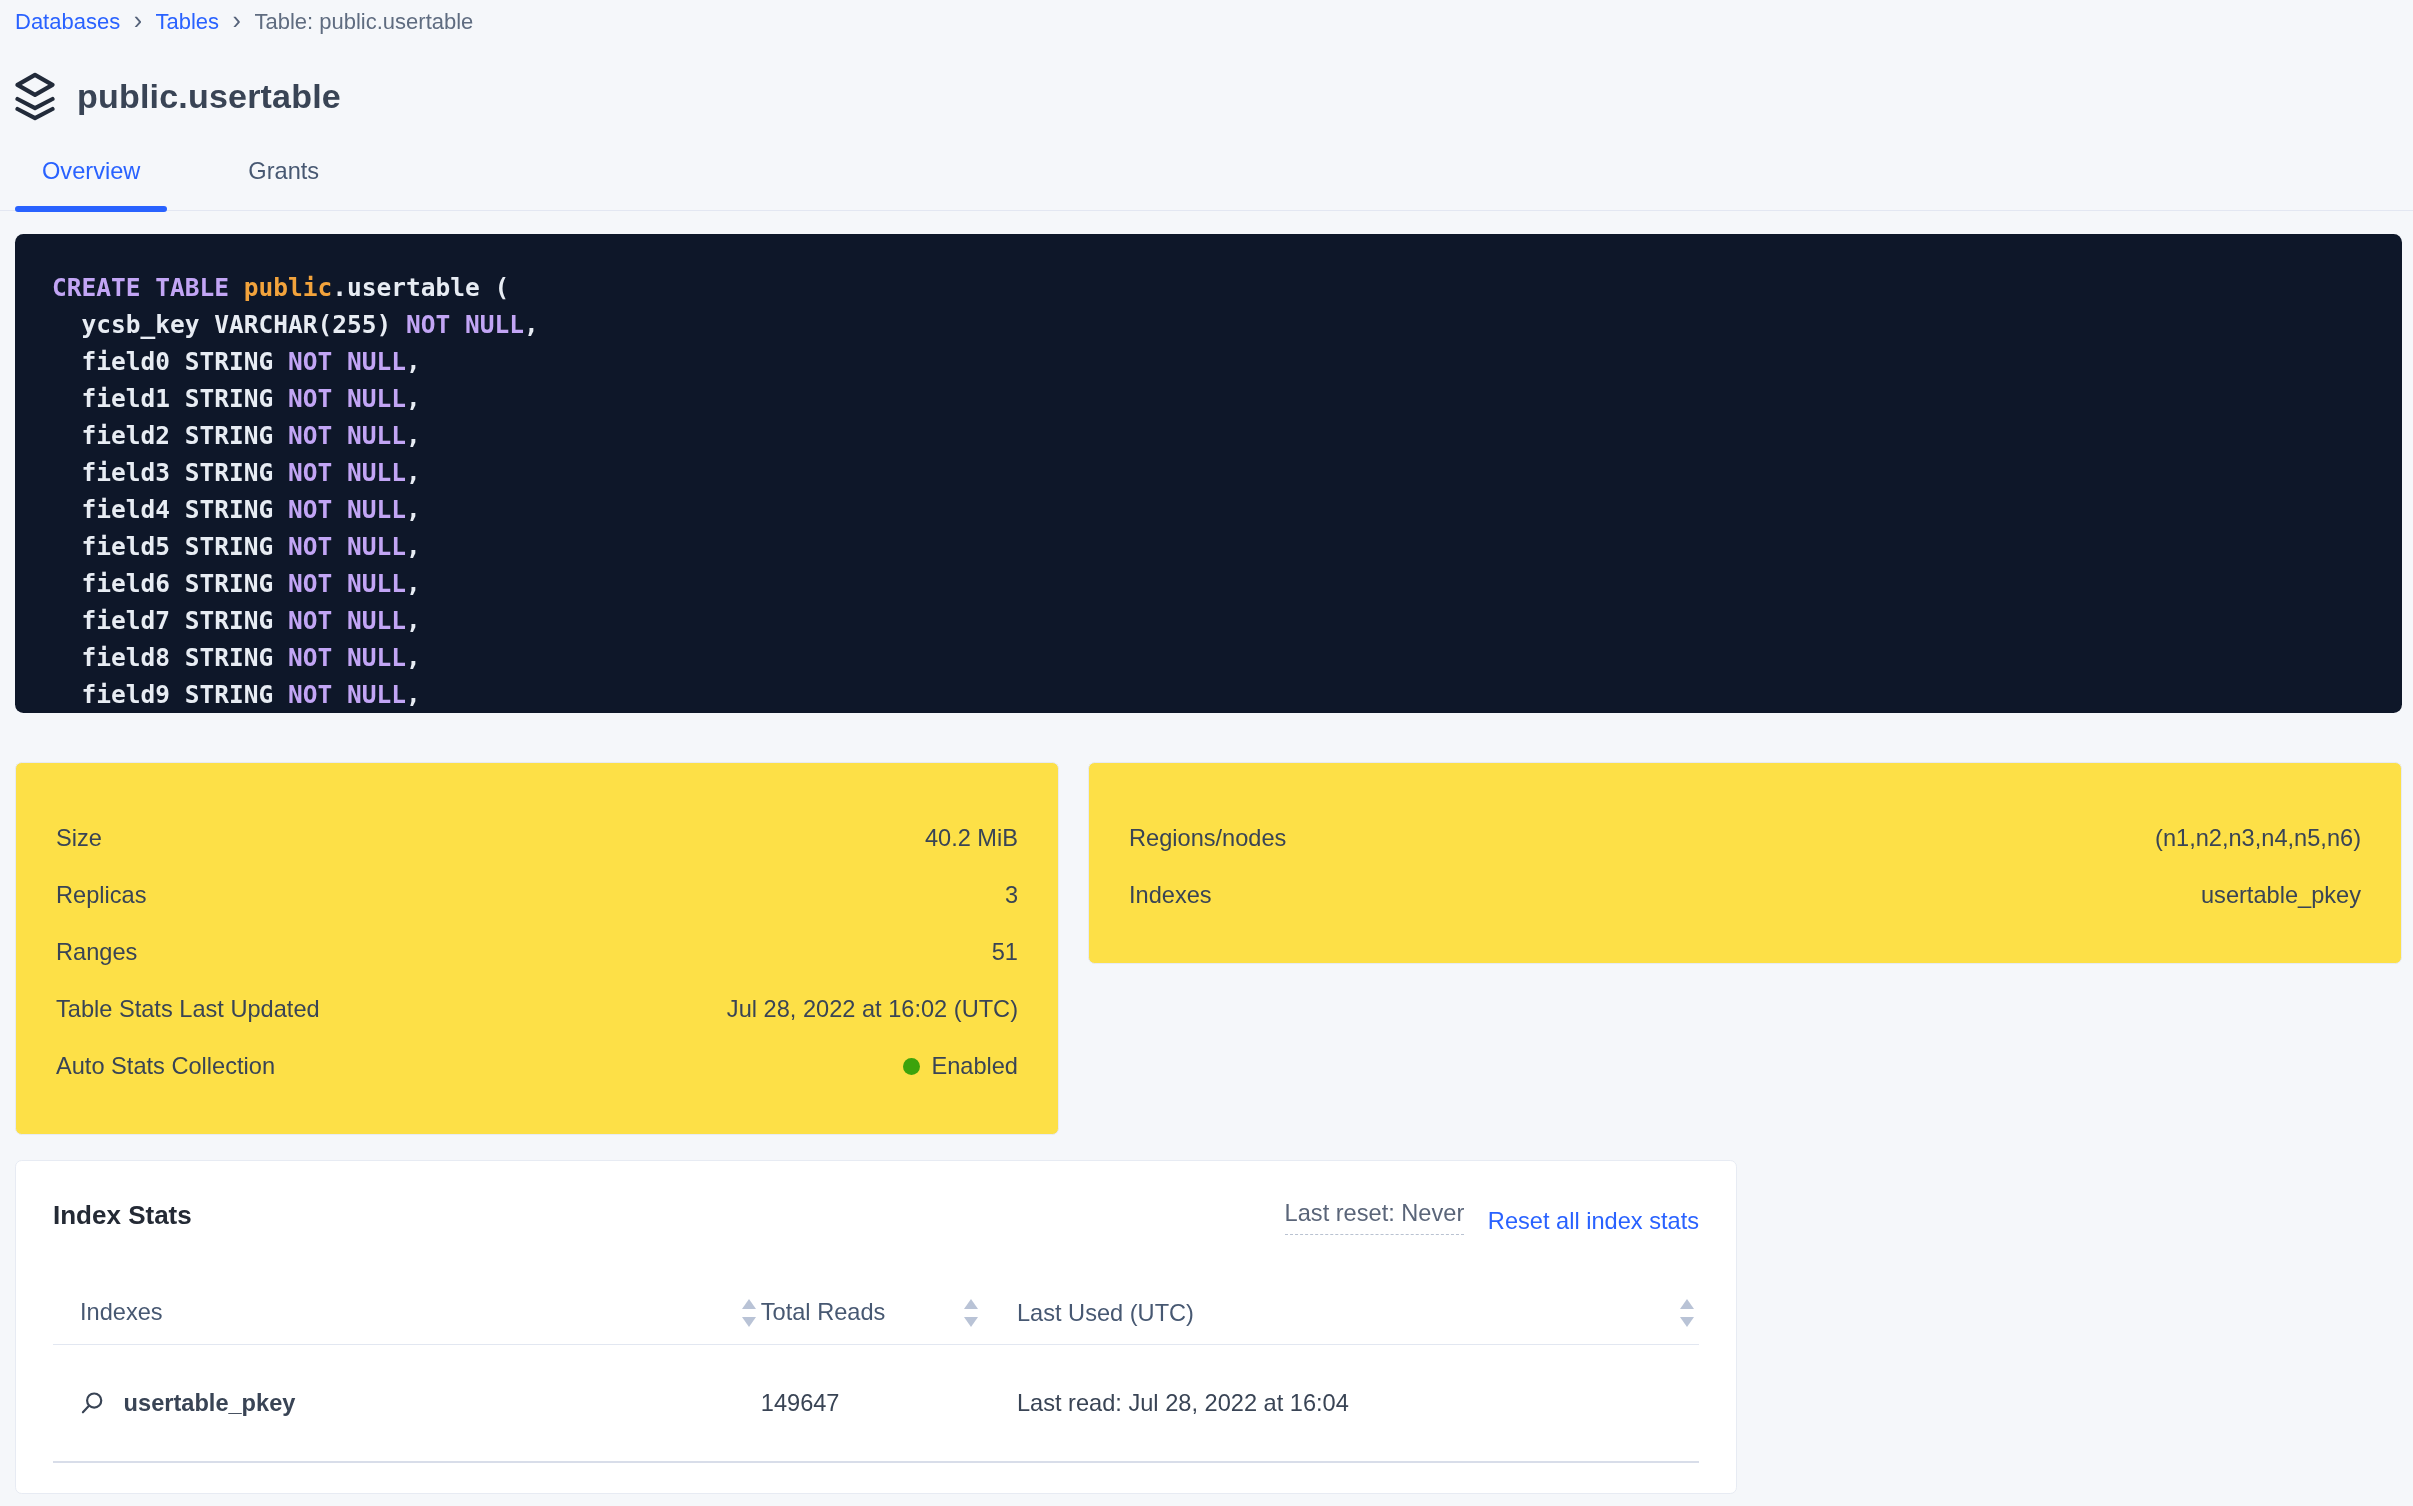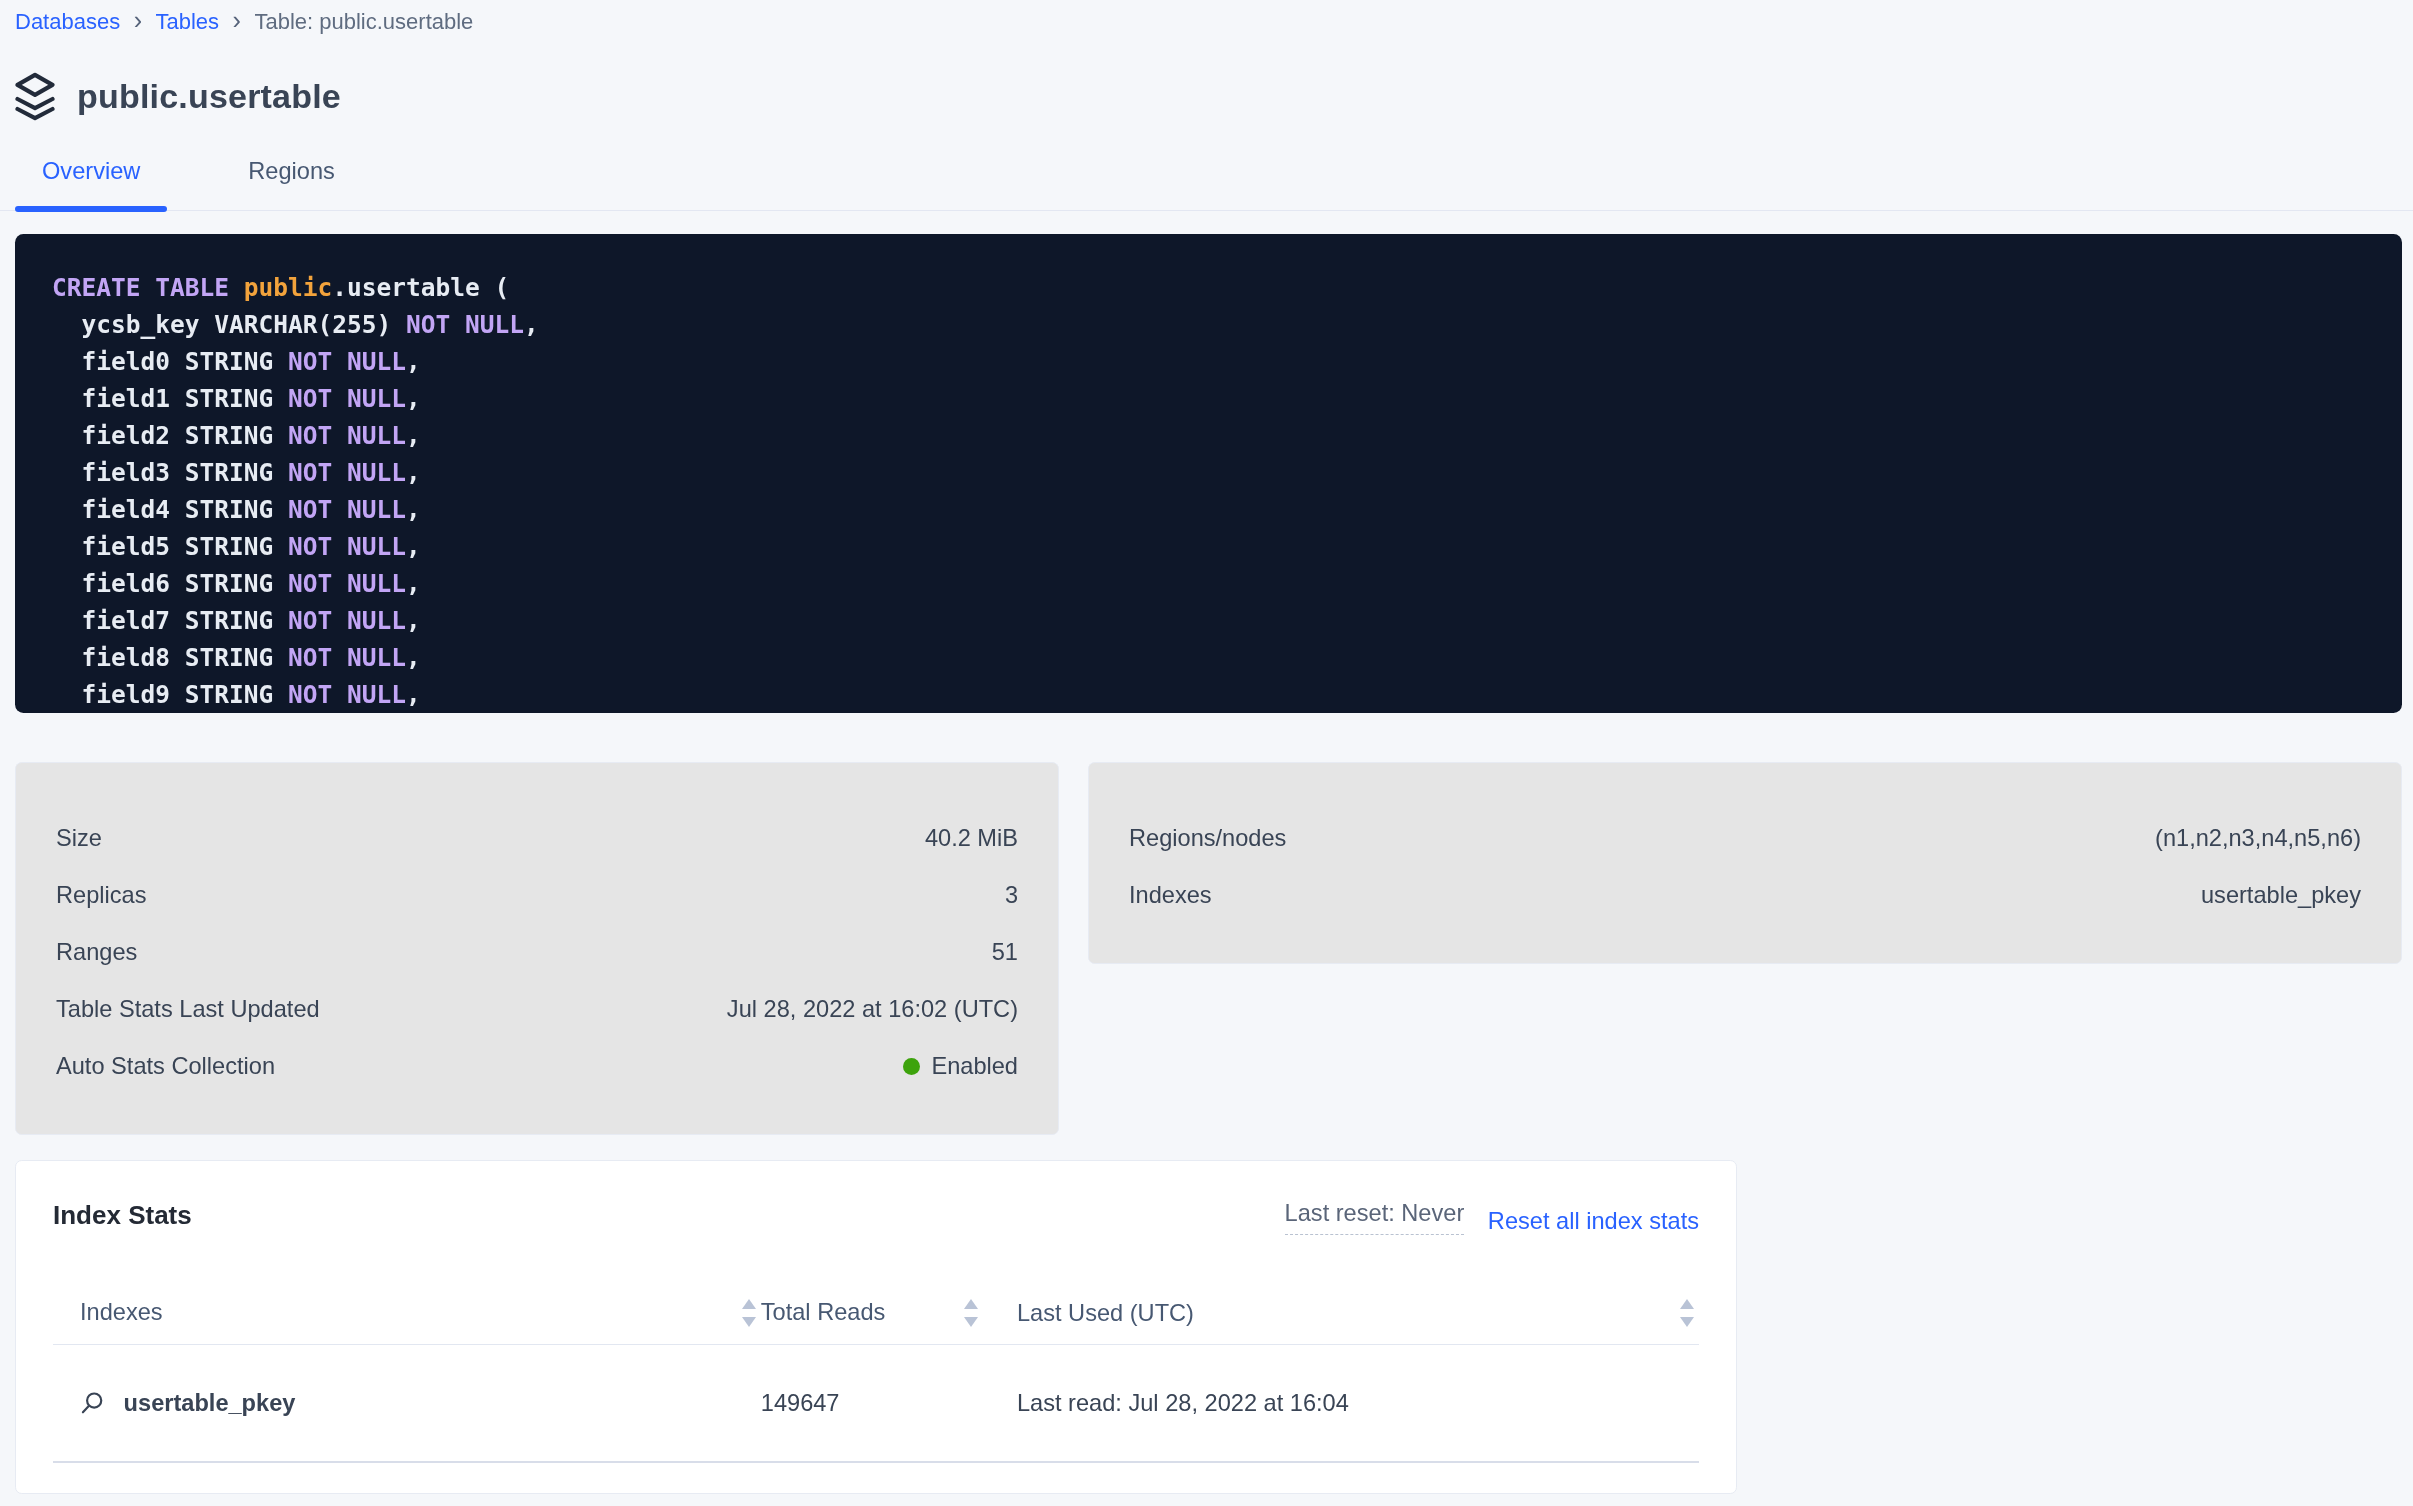--- a/index.html
+++ b/index.html
@@ -34,21 +34,21 @@
     background:#0e1729; border-radius:8.4px;
     padding:35px 37px 0 37px; overflow:hidden;
     font-family:"DejaVu Sans Mono", monospace;
     font-size:24.5px; line-height:37px; font-weight:700;
     white-space:pre;
   }
 
   
   .cards-row { display:grid; grid-template-columns:1044px 1314px; gap:29px; margin-top:49px; align-items:start; }
   .card {
-    background:#e5e5e5; border:0.8px solid #e7ebf3; border-radius:6.7px;
+    background:#fde047; border:0.8px solid #e7ebf3; border-radius:6.7px;
     padding:47px 40px 39px 40px;
   }
   .stat-row { display:flex; justify-content:space-between; align-items:center; height:57px; font-size:23.6px; }
   .stat-label { color:#394455; }
   .stat-value { color:#394455; display:flex; align-items:center; gap:11.8px; text-align:right; }
   .status-dot { width:17px; height:17px; border-radius:50%; display:inline-block; }
 
   
   .index-card {
     background:#fff; border:0.8px solid #e7ebf3; border-radius:6.7px;
@@ -93,21 +93,21 @@
     </span>
     <h1>public.usertable</h1>
   </div>
 
   <div class="tabs">
     <div class="tab active">
       <span>Overview</span>
       <span class="tab-underline"></span>
     </div>
     <div class="tab">
-      <span>Regions</span>
+      <span>Grants</span>
     </div>
   </div>
 
   <pre class="code-block" id="sql-code"><div><span style="color: rgb(194, 165, 245);">CREATE TABLE </span><span style="color: rgb(242, 163, 60);">public</span><span style="color: rgb(231, 236, 243);">.usertable (</span></div><div><span style="color: rgb(231, 236, 243);">  ycsb_key VARCHAR(255) </span><span style="color: rgb(194, 165, 245);">NOT NULL</span><span style="color: rgb(231, 236, 243);">,</span></div><div><span style="color: rgb(231, 236, 243);">  field0 STRING </span><span style="color: rgb(194, 165, 245);">NOT NULL</span><span style="color: rgb(231, 236, 243);">,</span></div><div><span style="color: rgb(231, 236, 243);">  field1 STRING </span><span style="color: rgb(194, 165, 245);">NOT NULL</span><span style="color: rgb(231, 236, 243);">,</span></div><div><span style="color: rgb(231, 236, 243);">  field2 STRING </span><span style="color: rgb(194, 165, 245);">NOT NULL</span><span style="color: rgb(231, 236, 243);">,</span></div><div><span style="color: rgb(231, 236, 243);">  field3 STRING </span><span style="color: rgb(194, 165, 245);">NOT NULL</span><span style="color: rgb(231, 236, 243);">,</span></div><div><span style="color: rgb(231, 236, 243);">  field4 STRING </span><span style="color: rgb(194, 165, 245);">NOT NULL</span><span style="color: rgb(231, 236, 243);">,</span></div><div><span style="color: rgb(231, 236, 243);">  field5 STRING </span><span style="color: rgb(194, 165, 245);">NOT NULL</span><span style="color: rgb(231, 236, 243);">,</span></div><div><span style="color: rgb(231, 236, 243);">  field6 STRING </span><span style="color: rgb(194, 165, 245);">NOT NULL</span><span style="color: rgb(231, 236, 243);">,</span></div><div><span style="color: rgb(231, 236, 243);">  field7 STRING </span><span style="color: rgb(194, 165, 245);">NOT NULL</span><span style="color: rgb(231, 236, 243);">,</span></div><div><span style="color: rgb(231, 236, 243);">  field8 STRING </span><span style="color: rgb(194, 165, 245);">NOT NULL</span><span style="color: rgb(231, 236, 243);">,</span></div><div><span style="color: rgb(231, 236, 243);">  field9 STRING </span><span style="color: rgb(194, 165, 245);">NOT NULL</span><span style="color: rgb(231, 236, 243);">,</span></div></pre>
 
   <div class="cards-row">
     <div class="card">
         <div class="stat-row">
           <span class="stat-label">Size</span>
           <span class="stat-value">

